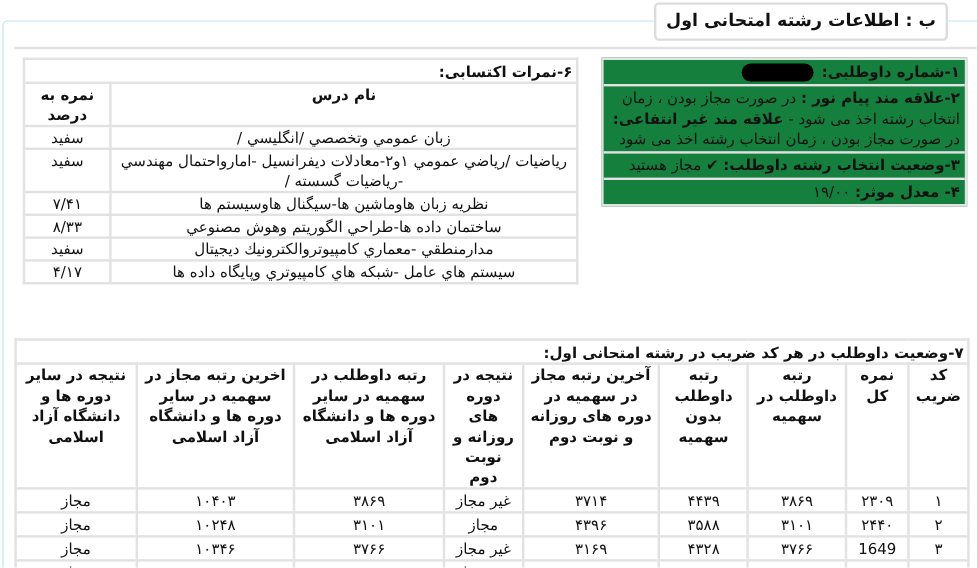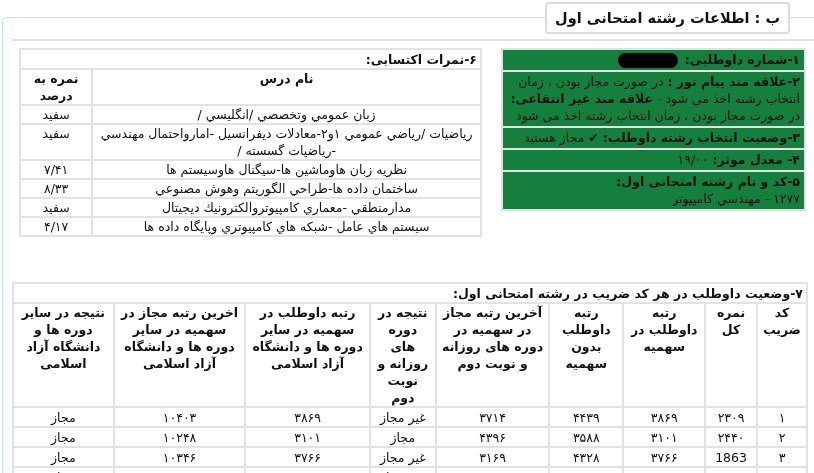--- a/index.html
+++ b/index.html
@@ -68,24 +68,20 @@
     <span class="b">۲-علاقه مند پیام نور :</span><span> در صورت مجاز بودن ، زمان انتخاب رشته اخذ می شود - </span><span class="b">علاقه مند غیر انتفاعی:</span><span> در صورت مجاز بودن ، زمان انتخاب رشته اخذ می شود</span>
   </div>
   <div class="info-row">
     <span class="b">۳-وضعیت انتخاب رشته داوطلب:</span>
     <span class="b">✔</span>
     <span>مجاز هستید</span>
   </div>
   <div class="info-row">
     <span class="b">۴- معدل موثر:</span>
     <span>۱۹/۰۰</span>
-  </div>
-  <div class="info-row">
-    <div class="b">۵-کد و نام رشته امتحانی اول:</div>
-    <div>۱۲۷۷ - مهندسي کامپيوتر</div>
   </div>
 </div>
 
 <table class="grades">
   <tbody>
       <tr>
     <td colspan="2" class="caption-cell">۶-نمرات اکتسابی:</td>
   </tr>
   <tr>
     <th style="width:358px;">نام درس</th>
@@ -151,21 +147,21 @@
     <td>۳۱۰۱</td>
     <td>۳۵۸۸</td>
     <td>۴۳۹۶</td>
     <td>مجاز</td>
     <td>۳۱۰۱</td>
     <td>۱۰۲۴۸</td>
     <td>مجاز</td>
   </tr>
   <tr>
     <td>۳</td>
-    <td>1863</td>
+    <td>1649</td>
     <td>۳۷۶۶</td>
     <td>۴۳۲۸</td>
     <td>۳۱۶۹</td>
     <td>غیر مجاز</td>
     <td>۳۷۶۶</td>
     <td>۱۰۳۴۶</td>
     <td>مجاز</td>
   </tr>
   <tr>
     <td>۴</td>

